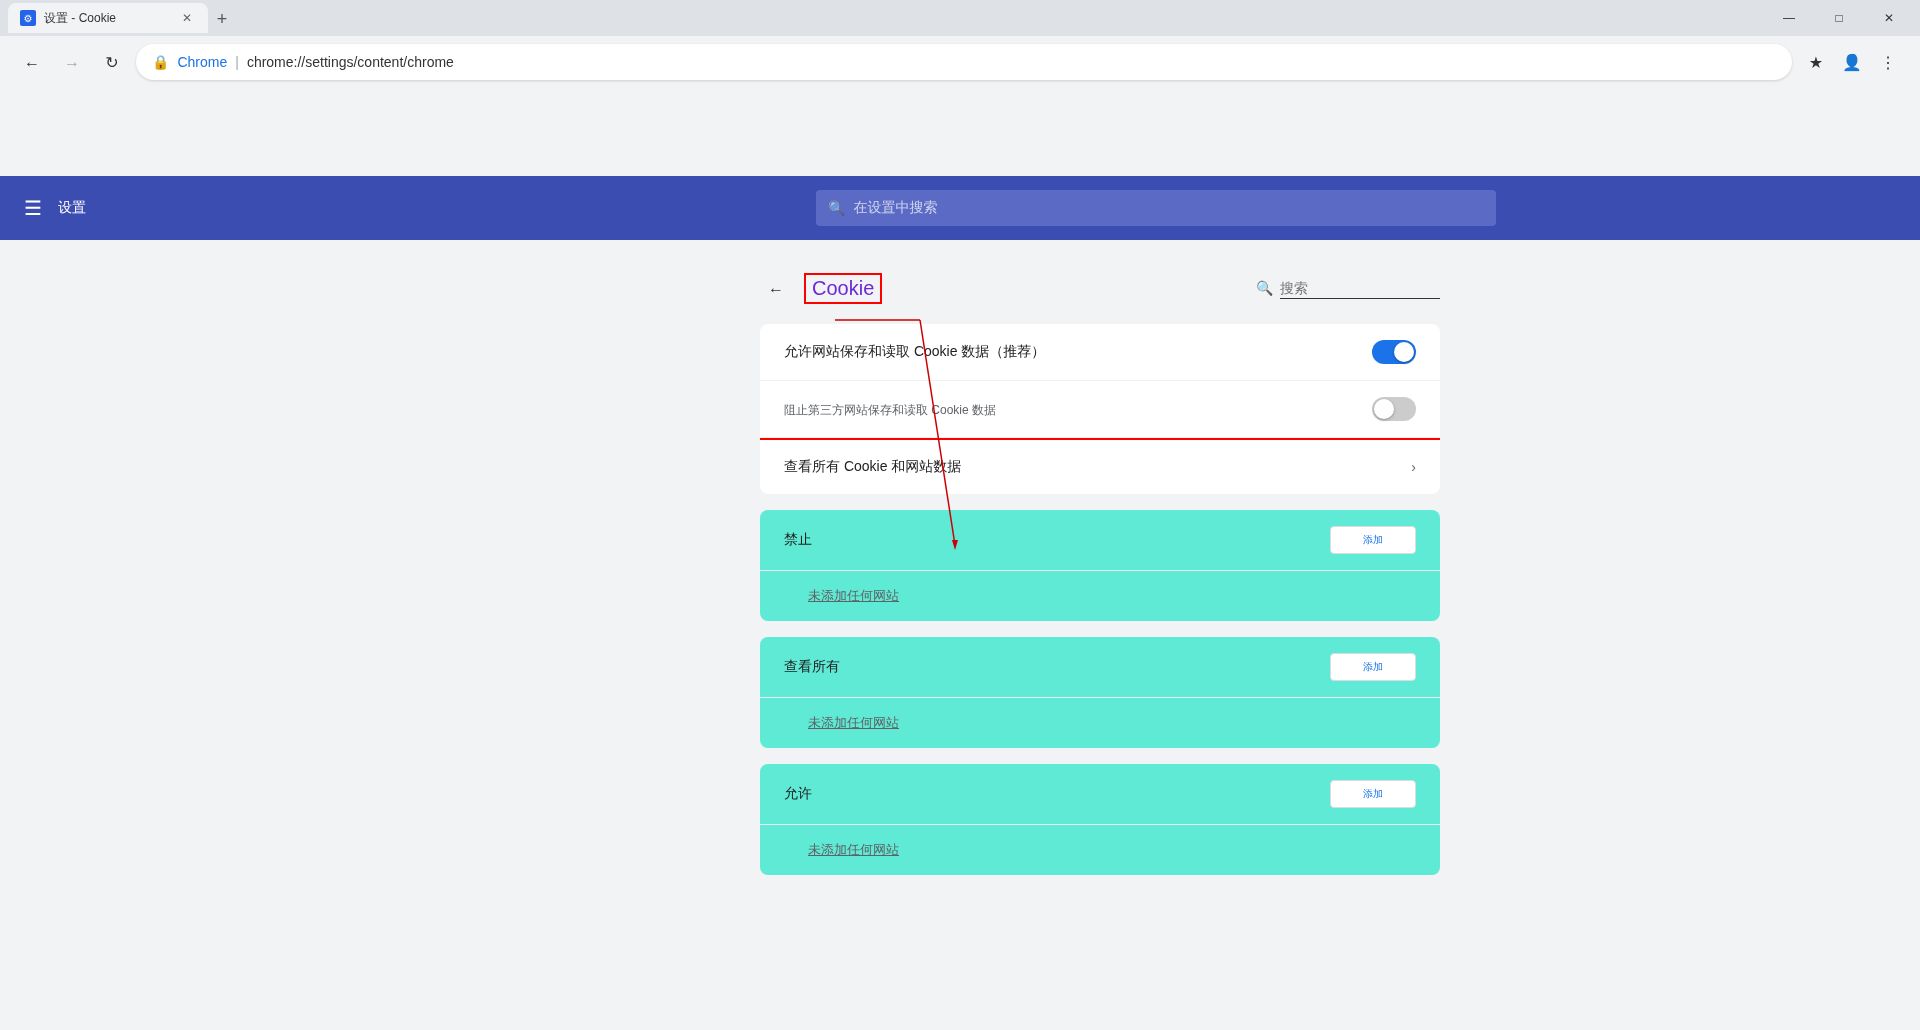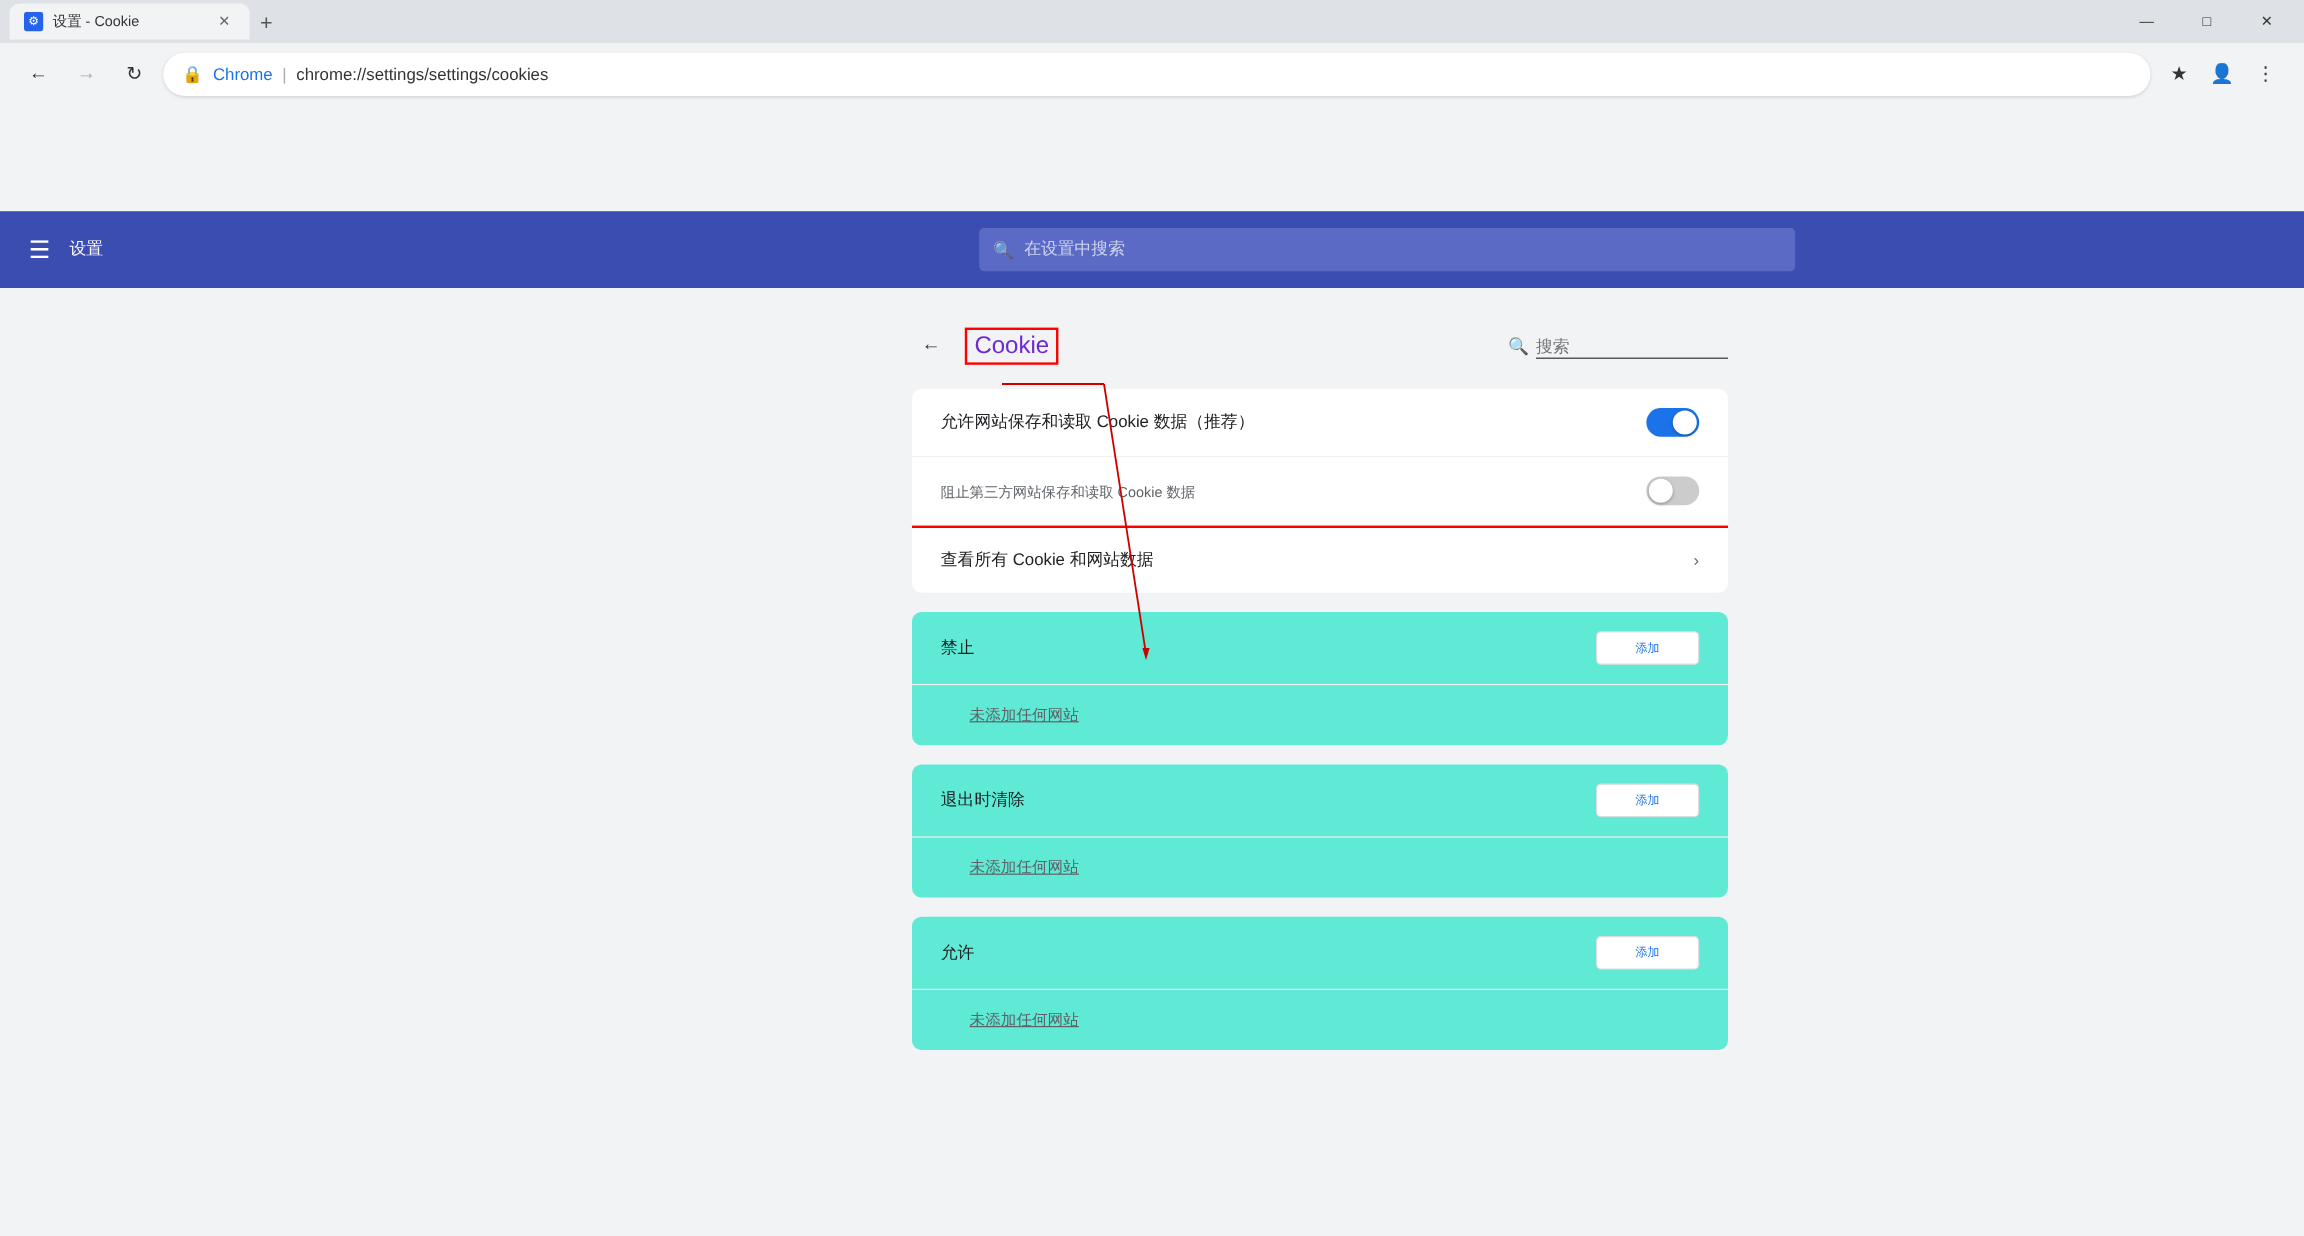--- a/index.html
+++ b/index.html
@@ -369,21 +369,21 @@
   </div>
 
   <div class="nav-bar">
     <button class="nav-btn">←</button>
     <button class="nav-btn" style="color:#aaa;">→</button>
     <button class="nav-btn">↻</button>
     <div class="address-bar">
       <span class="lock-icon">🔒</span>
       <span class="chrome-label">Chrome</span>
       <span class="separator">|</span>
-      <span class="url-path">chrome://settings/settings/cookies</span>
+      <span class="url-path">chrome://settings/content/chrome</span>
     </div>
     <div class="nav-right-buttons">
       <button class="nav-btn">★</button>
       <button class="nav-btn">👤</button>
       <button class="nav-btn">⋮</button>
     </div>
   </div>
 
   <div class="main-area" style="position: relative;">
 
@@ -440,21 +440,21 @@
           <div class="add-section">
             <div class="add-section-header">
               <span class="add-section-title">禁止</span>
               <button class="add-btn">添加</button>
             </div>
             <div class="empty-text">未添加任何网站</div>
           </div>
 
           <div class="add-section">
             <div class="add-section-header">
-              <span class="add-section-title">退出时清除</span>
+              <span class="add-section-title">查看所有</span>
               <button class="add-btn">添加</button>
             </div>
             <div class="empty-text">未添加任何网站</div>
           </div>
 
           <div class="add-section">
             <div class="add-section-header">
               <span class="add-section-title">允许</span>
               <button class="add-btn">添加</button>
             </div>

